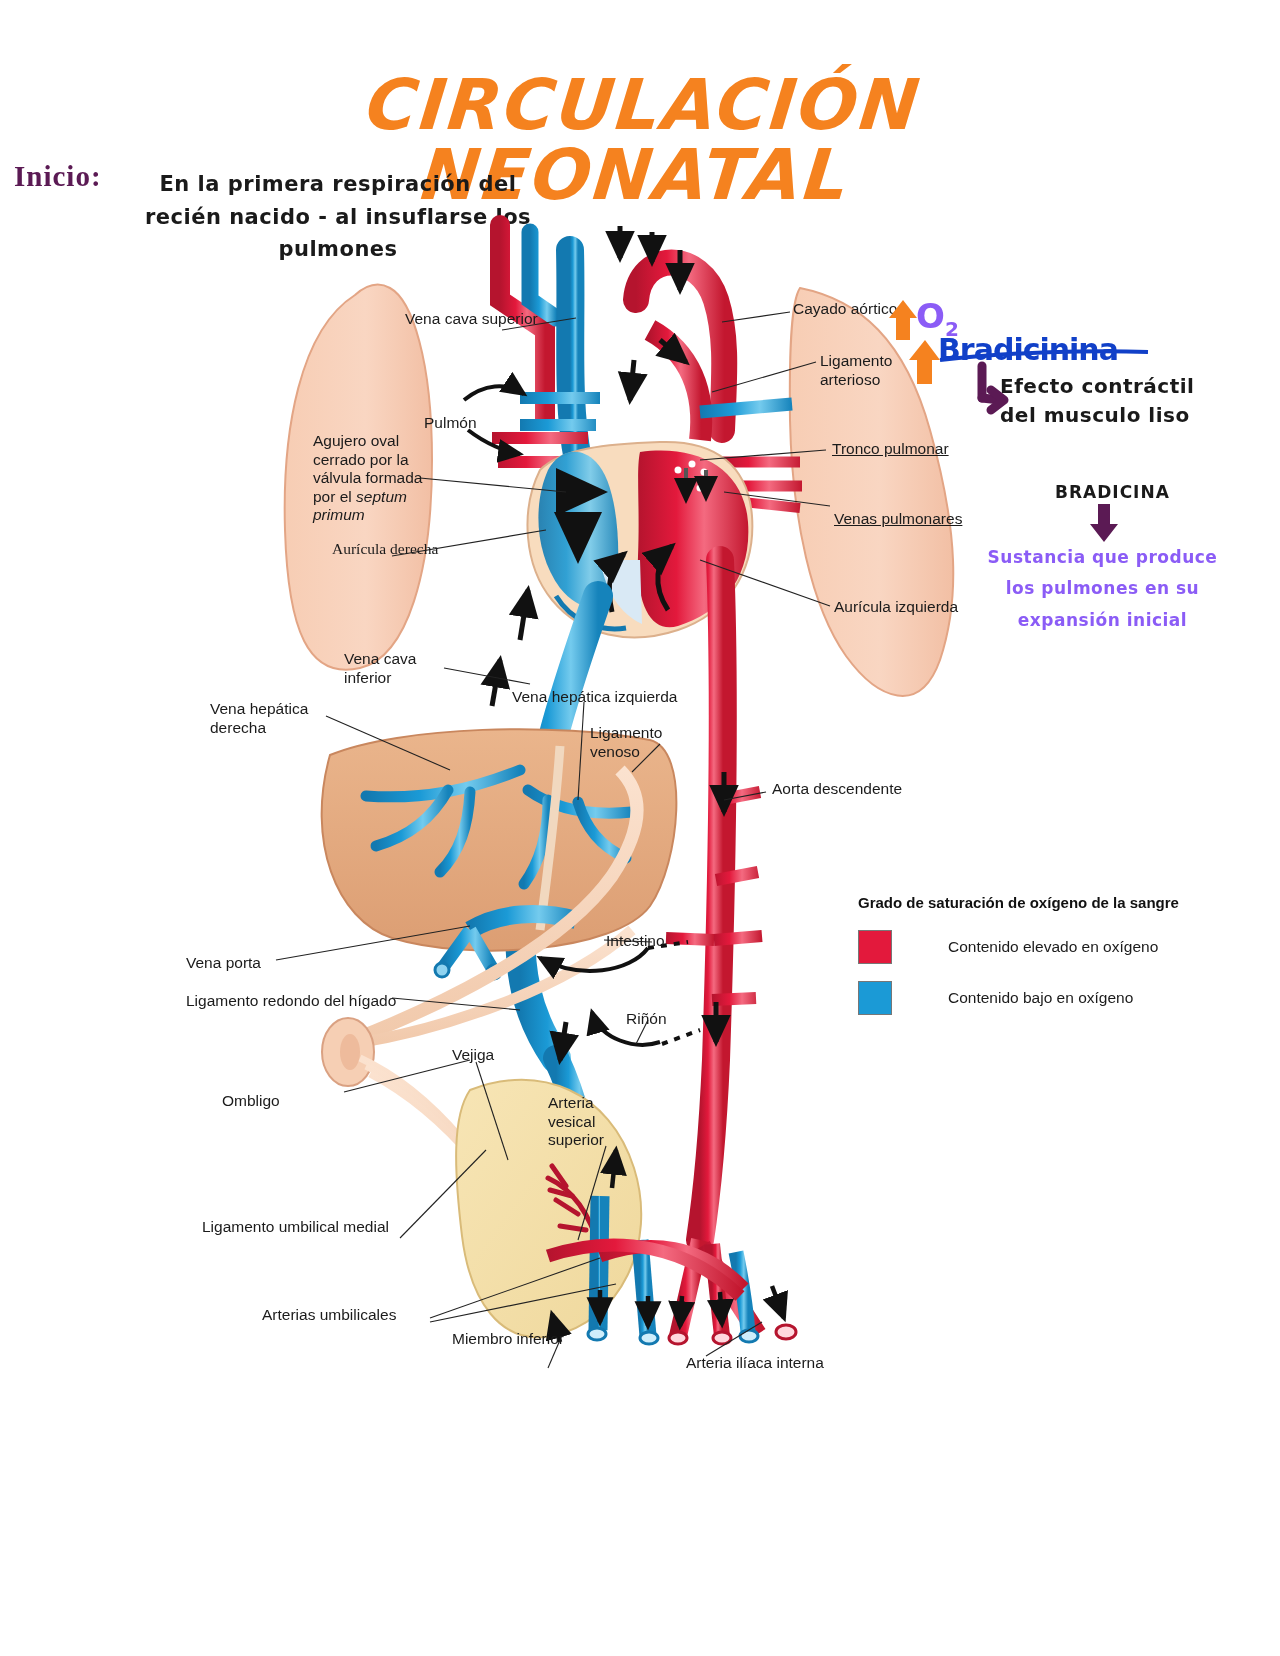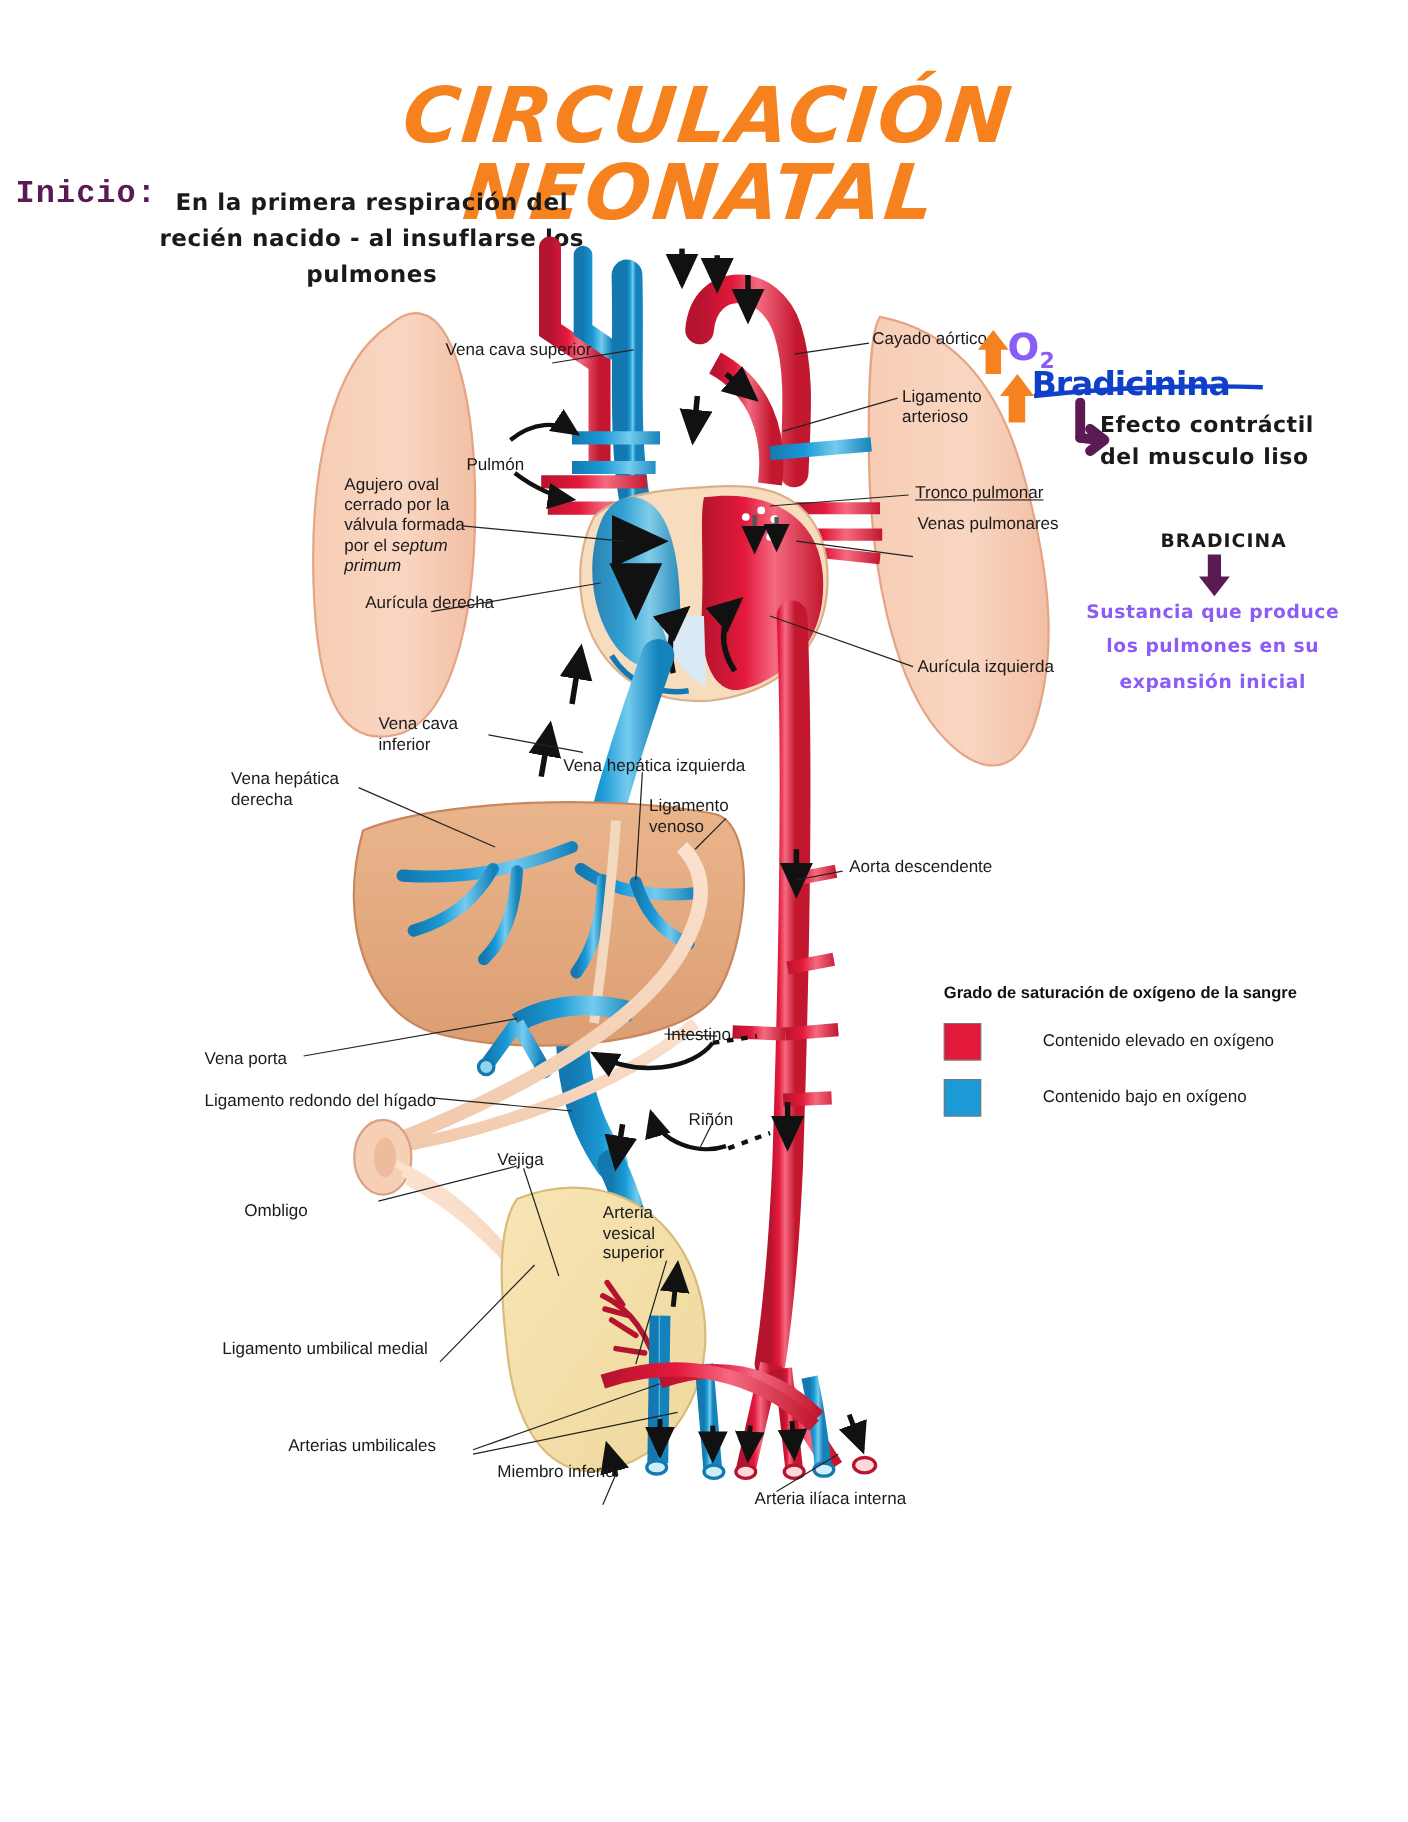--- a/index.html
+++ b/index.html
@@ -9,21 +9,21 @@
   .abs{position:absolute;}
 
   
   .hand{font-family:"DejaVu Sans",sans-serif;font-weight:700;letter-spacing:.5px;}
 
   #title{left:160px;top:70px;width:960px;text-align:center;
          font-family:"DejaVu Sans",sans-serif;font-weight:700;font-style:italic;
          font-size:70px;line-height:1;color:#F5821F;letter-spacing:2px;
          transform:skewX(-6deg);}
 
-  #inicio-key{left:14px;top:160px;font-family:Liberation Mono, monospace;
+  #inicio-key{left:14px;top:160px;font-family:Liberation Serif, serif;
               font-weight:700;font-size:29px;color:#5B1A54;letter-spacing:1px;}
   #inicio-text{left:128px;top:168px;width:420px;font-size:21px;line-height:1.55;
                color:#1a1a1a;text-align:center;}
 
   #factor-text{left:770px;top:218px;width:440px;font-size:21px;line-height:1.6;
                color:#1a1a1a;text-align:center;}
 
   #o2{left:916px;top:296px;font-size:34px;color:#8b5cf6;font-weight:700;
       font-family:"DejaVu Sans",sans-serif;}
   #o2 sub{font-size:20px;}
@@ -298,31 +298,31 @@
       <path d="M430,1322 L616,1284"></path>
       <path d="M548,1368 L560,1340"></path>
       <path d="M706,1356 L762,1322"></path>
     </g>
   </svg>
 
   <div class="lbl" style="left:405px;top:310px;">Vena cava superior</div>
 
   <div class="lbl" style="left:313px;top:432px;width:110px;"><span>Agujero oval cerrado por la válvula formada por el </span><i>septum primum</i></div>
 
-  <div class="lbl" style="left:332px;top:540px;">Aurícula derecha</div>
+  <div class="lbl" style="left:332px;top:540px;font-family:Liberation Serif, serif;">Aurícula derecha</div>
 
   <div class="lbl" style="left:424px;top:414px;">Pulmón</div>
 
   <div class="lbl" style="left:793px;top:300px;">Cayado aórtico</div>
 
   <div class="lbl" style="left:820px;top:352px;width:100px;">Ligamento arterioso</div>
 
   <div class="lbl" style="left:832px;top:440px;text-decoration:underline;">Tronco pulmonar</div>
 
-  <div class="lbl" style="left:834px;top:468px;">Venas pulmonares</div>
+  <div class="lbl" style="left:834px;top:510px;text-decoration:underline;">Venas pulmonares</div>
 
   <div class="lbl" style="left:834px;top:598px;">Aurícula izquierda</div>
 
   <div class="lbl" style="left:344px;top:650px;width:90px;">Vena cava inferior</div>
 
   <div class="lbl" style="left:210px;top:700px;width:115px;">Vena hepática derecha</div>
 
   <div class="lbl" style="left:512px;top:688px;">Vena hepática izquierda</div>
 
   <div class="lbl" style="left:590px;top:724px;width:96px;">Ligamento venoso</div>

